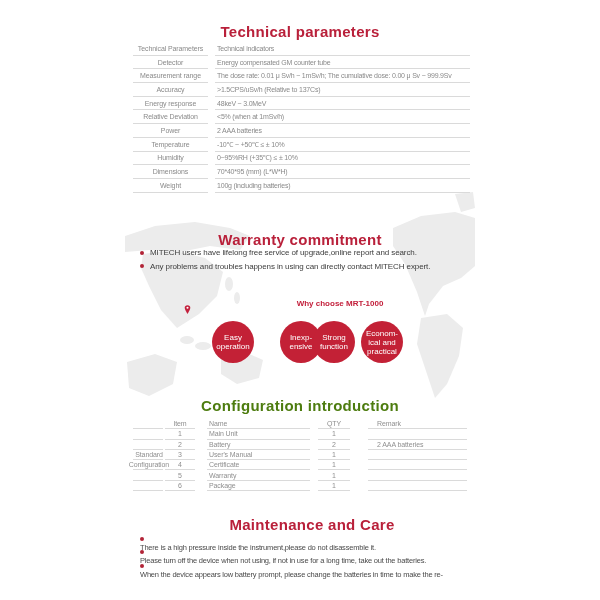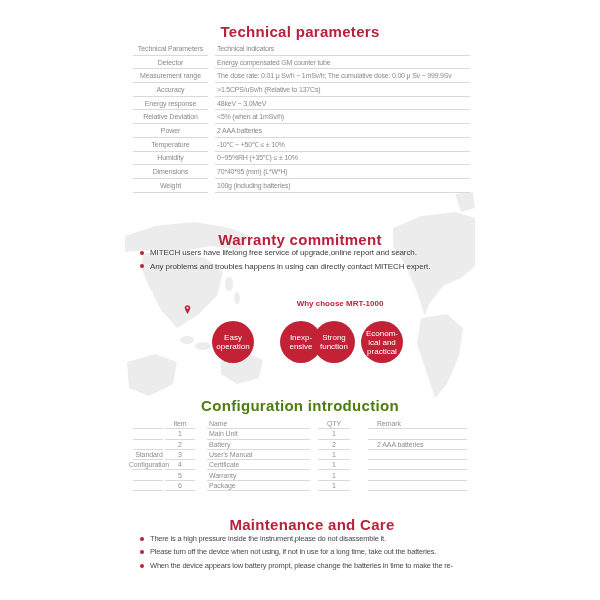--- a/index.html
+++ b/index.html
@@ -16,21 +16,21 @@
   .tgap{width:7px;}
   .tcell-r{flex:1;border-bottom:1px solid #dadada;display:flex;align-items:center;
         font-size:7px;color:#8a8a8a;letter-spacing:-.2px;padding-left:2px;white-space:nowrap;overflow:hidden;}
   
   .blist{position:absolute;left:140px;width:336px;}
   .bline{display:flex;align-items:flex-start;}
   .dot{flex:0 0 4px;width:4px;height:4px;border-radius:50%;background:#b22437;margin:4.8px 6px 0 0;}
   .btext{color:#3d3d3d;white-space:nowrap;}
   .service .bline{height:13.6px;}
   .service .btext{font-size:8px;letter-spacing:-.1px;line-height:13.6px;}
-  .maint .bline{height:13.4px;}
+  .maint .bline{height:13.4px;flex-direction:column;}
   .maint .btext{font-size:7.5px;letter-spacing:-.2px;line-height:13.4px;color:#4a4a4a;}
   
   .why-label{position:absolute;left:0;top:299px;width:600px;text-align:center;
         font-size:8px;font-weight:bold;color:#c3203c;padding-left:40px;}
   .circle{position:absolute;top:321px;width:42px;height:42px;border-radius:50%;
         background:#c32136;color:#fff;font-weight:normal;font-size:8px;line-height:9px;
         display:flex;align-items:center;justify-content:center;text-align:center;
         white-space:pre-line;overflow:hidden;margin-left:8px;}
   .map-pin{position:absolute;left:184px;top:300px;}
   

